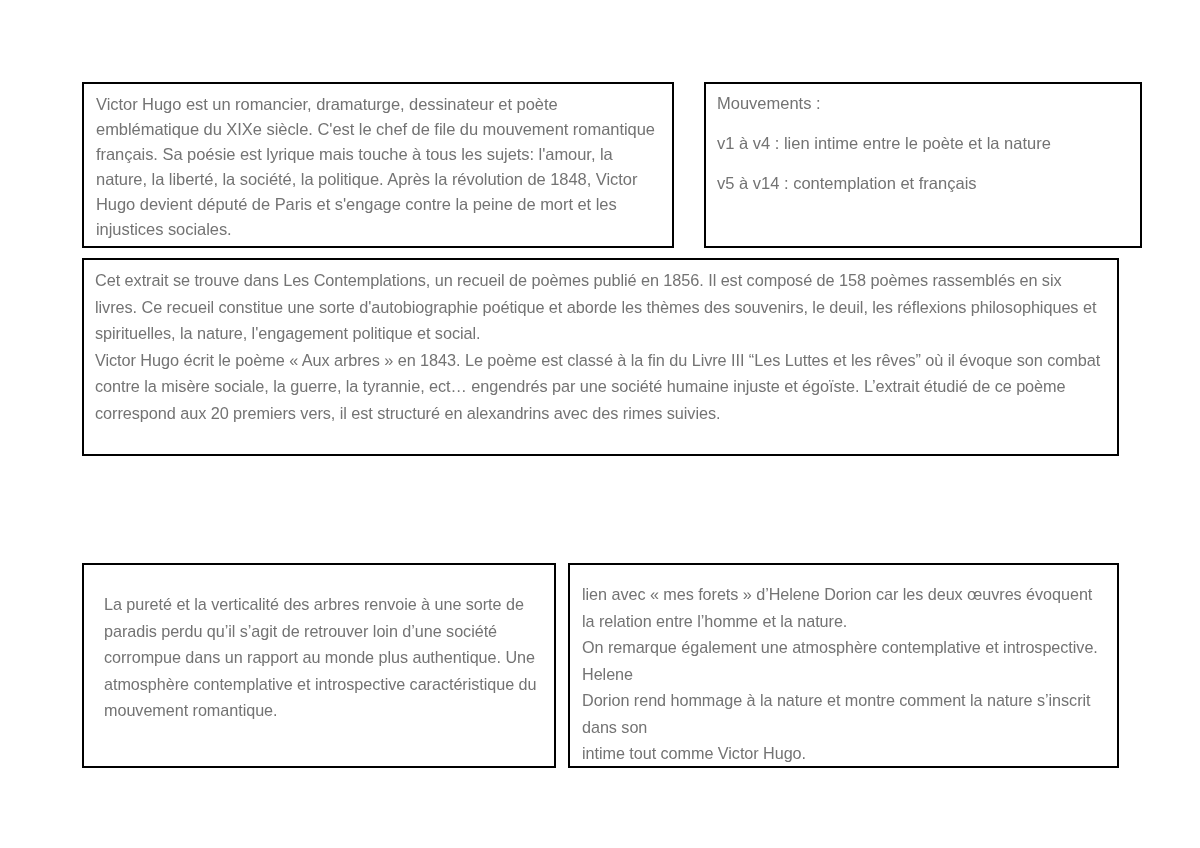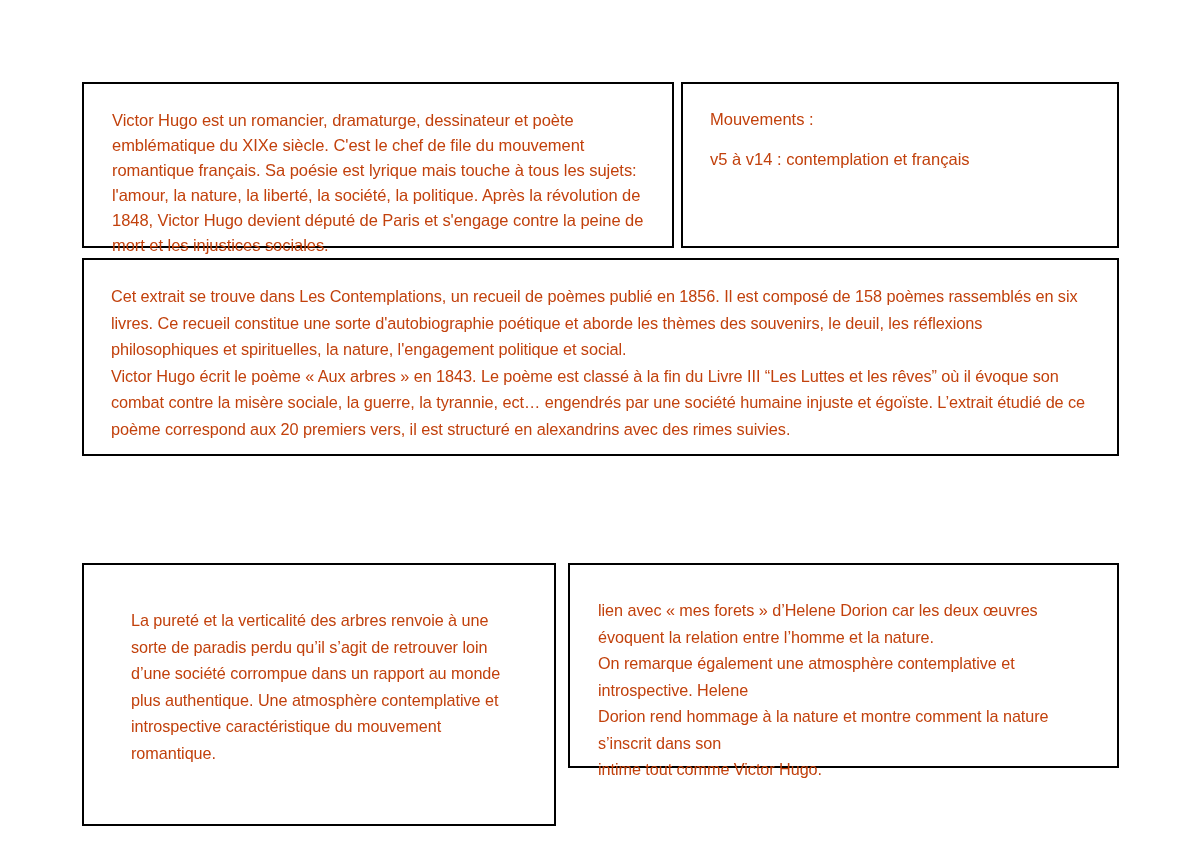--- a/index.html
+++ b/index.html
@@ -28,43 +28,43 @@
     box-sizing: border-box;
     background: #ffffff;
     border: 2px solid #000000;
   }
 
   .box-thick {
     border-width: 3px;
   }
 
   .txt {
-    margin: 16px;
+    margin: 0;
     padding: 0;
-    color: #c2410c;
+    color: #737373;
     font-family: "Liberation Sans", sans-serif;
   }
 
   
   #box-author {
     left: 82px;
     top: 82px;
     width: 592px;
     height: 166px;
     padding: 8px 12px 8px 12px;
   }
   #box-author .body {
     font-size: 16.5px;
     line-height: 25px;
     letter-spacing: -0.05px;
   }
 
   
   #box-mouvements {
-    left: 681px;
+    left: 704px;
     top: 82px;
     width: 438px;
     height: 166px;
     padding: 8px 10px 8px 11px;
   }
   #box-mouvements .line {
     font-size: 16.5px;
     line-height: 22px;
     margin-bottom: 18px;
     white-space: nowrap;
@@ -104,22 +104,22 @@
     font-size: 20.5px;
     line-height: 32px;
     letter-spacing: -0.1px;
   }
 
   
   #box-analysis {
     left: 82px;
     top: 563px;
     width: 474px;
-    height: 263px;
-    padding: 26px 12px 8px 31px;
+    height: 205px;
+    padding: 26px 12px 8px 20px;
   }
   #box-analysis .body {
     font-size: 16.2px;
     line-height: 26.5px;
     letter-spacing: -0.05px;
   }
 
   
   #box-link {
     left: 568px;
@@ -141,20 +141,21 @@
 <body>
 
 <div class="page">
 
   <div class="box" id="box-author">
     <p class="txt body">Victor Hugo est un romancier, dramaturge, dessinateur et poète emblématique du XIXe siècle. C'est le chef de file du mouvement romantique français. Sa poésie est lyrique mais touche à tous les sujets: l'amour, la nature, la liberté, la société, la politique. Après la révolution de 1848, Victor Hugo devient député de Paris et s'engage contre la peine de mort et les injustices sociales.</p>
   </div>
 
   <div class="box" id="box-mouvements">
     <p class="txt line">Mouvements :</p>
+    <p class="txt line">v1 à v4 : lien intime entre le poète et la nature</p>
     <p class="txt line">v5 à v14 : contemplation et français</p>
   </div>
 
   <div class="box" id="box-context">
     <div class="txt body">
       <p>Cet extrait se trouve dans Les Contemplations, un recueil de poèmes publié en 1856. Il est composé de 158 poèmes rassemblés en six livres. Ce recueil constitue une sorte d'autobiographie poétique et aborde les thèmes des souvenirs, le deuil, les réflexions philosophiques et spirituelles, la nature, l'engagement politique et social.</p>
       <p>Victor Hugo écrit le poème « Aux arbres » en 1843. Le poème est classé à la fin du Livre III “Les Luttes et les rêves” où il évoque son combat contre la misère sociale, la guerre, la tyrannie, ect… engendrés par une société humaine injuste et égoïste. L’extrait étudié de ce poème correspond aux 20 premiers vers, il est structuré en alexandrins avec des rimes suivies.</p>
     </div>
   </div>
 

